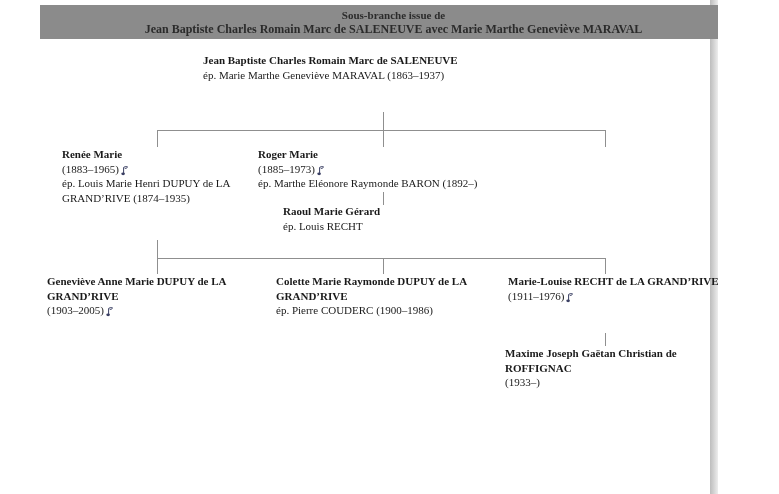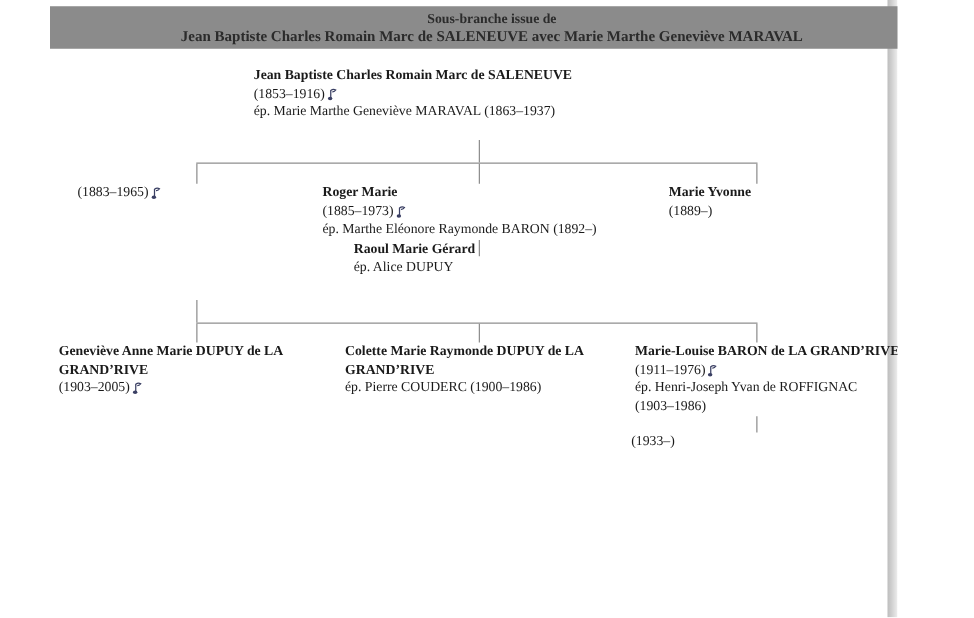--- a/index.html
+++ b/index.html
@@ -52,72 +52,66 @@
   <div class="vline" style="left:383px;top:192px;height:13px"></div>
   <div class="vline" style="left:157px;top:240px;height:18px"></div>
   <div class="hline" style="left:157px;top:258px;width:449px"></div>
   <div class="vline" style="left:157px;top:259px;height:15px"></div>
   <div class="vline" style="left:383px;top:259px;height:15px"></div>
   <div class="vline" style="left:605px;top:259px;height:15px"></div>
   <div class="vline" style="left:605px;top:333px;height:13px"></div>
 
   <div class="node" style="left:203px;top:53px;width:360px">
     <div class="pname">Jean Baptiste Charles Romain Marc de SALENEUVE</div>
-    <div><span>(1853–1916)</span><span class="note-icon"><svg width="8" height="11" viewBox="0 0 8 11">
-            <path d="M2.6 8.6 L2.6 2.4 Q4.6 0.8 6.6 2.0 Q5.6 3.6 3.8 3.4" fill="none" stroke="#3a3f63" stroke-width="1"></path>
-            <ellipse cx="2.1" cy="8.8" rx="1.8" ry="1.4" fill="#3a3f63"></ellipse>
-          </svg></span></div>
     <div>ép. Marie Marthe Geneviève MARAVAL (1863–1937)</div>
   </div>
 
   <div class="node" style="left:62px;top:147px;width:190px">
+    <div class="pname">Renée Marie</div>
     <div><span>(1883–1965)</span><span class="note-icon"><svg width="8" height="11" viewBox="0 0 8 11">
             <path d="M2.6 8.6 L2.6 2.4 Q4.6 0.8 6.6 2.0 Q5.6 3.6 3.8 3.4" fill="none" stroke="#3a3f63" stroke-width="1"></path>
             <ellipse cx="2.1" cy="8.8" rx="1.8" ry="1.4" fill="#3a3f63"></ellipse>
           </svg></span></div>
+    <div>ép. Louis Marie Henri DUPUY de LA GRAND’RIVE (1874–1935)</div>
   </div>
 
   <div class="node" style="left:258px;top:147px;width:250px">
     <div class="pname">Roger Marie</div>
     <div><span>(1885–1973)</span><span class="note-icon"><svg width="8" height="11" viewBox="0 0 8 11">
             <path d="M2.6 8.6 L2.6 2.4 Q4.6 0.8 6.6 2.0 Q5.6 3.6 3.8 3.4" fill="none" stroke="#3a3f63" stroke-width="1"></path>
             <ellipse cx="2.1" cy="8.8" rx="1.8" ry="1.4" fill="#3a3f63"></ellipse>
           </svg></span></div>
     <div>ép. Marthe Eléonore Raymonde BARON (1892–)</div>
   </div>
 
-  <div class="node" style="left:535px;top:147px;width:140px">
-    <div class="pname">Marie Yvonne</div>
-    <div>(1889–)</div>
-  </div>
 
-  <div class="node" style="left:283px;top:192px;width:200px">
+  <div class="node" style="left:283px;top:204px;width:200px">
     <div class="pname">Raoul Marie Gérard</div>
-    <div>ép. Alice DUPUY</div>
+    <div>ép. Louis RECHT</div>
   </div>
 
   <div class="node" style="left:47px;top:274px;width:220px">
     <div class="pname">Geneviève Anne Marie DUPUY de LA GRAND’RIVE</div>
     <div><span>(1903–2005)</span><span class="note-icon"><svg width="8" height="11" viewBox="0 0 8 11">
             <path d="M2.6 8.6 L2.6 2.4 Q4.6 0.8 6.6 2.0 Q5.6 3.6 3.8 3.4" fill="none" stroke="#3a3f63" stroke-width="1"></path>
             <ellipse cx="2.1" cy="8.8" rx="1.8" ry="1.4" fill="#3a3f63"></ellipse>
           </svg></span></div>
   </div>
 
   <div class="node" style="left:276px;top:274px;width:215px">
     <div class="pname">Colette Marie Raymonde DUPUY de LA GRAND’RIVE</div>
     <div>ép. Pierre COUDERC (1900–1986)</div>
   </div>
 
   <div class="node" style="left:508px;top:274px;width:195px">
-    <div class="pname nowrap">Marie-Louise BARON de LA GRAND’RIVE</div>
+    <div class="pname nowrap">Marie-Louise RECHT de LA GRAND’RIVE</div>
     <div><span>(1911–1976)</span><span class="note-icon"><svg width="8" height="11" viewBox="0 0 8 11">
             <path d="M2.6 8.6 L2.6 2.4 Q4.6 0.8 6.6 2.0 Q5.6 3.6 3.8 3.4" fill="none" stroke="#3a3f63" stroke-width="1"></path>
             <ellipse cx="2.1" cy="8.8" rx="1.8" ry="1.4" fill="#3a3f63"></ellipse>
           </svg></span></div>
-    <div>ép. Henri-Joseph Yvan de ROFFIGNAC (1903–1986)</div>
   </div>
 
   <div class="node" style="left:505px;top:346px;width:200px">
+    <div class="pname">Maxime Joseph Gaëtan Christian de ROFFIGNAC</div>
     <div>(1933–)</div>
   </div>
 
 </div>
 
 </body></html>

